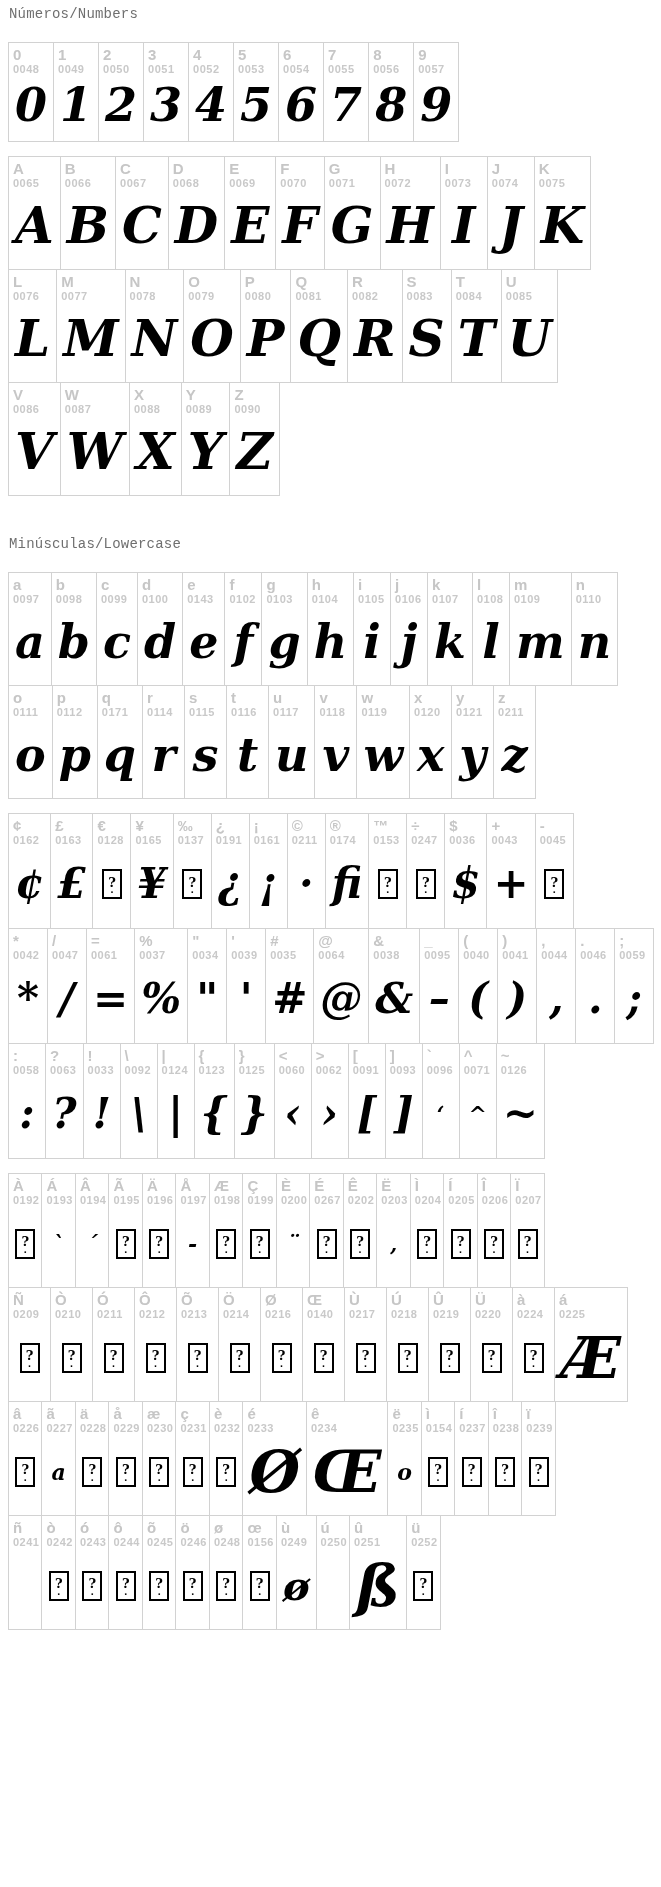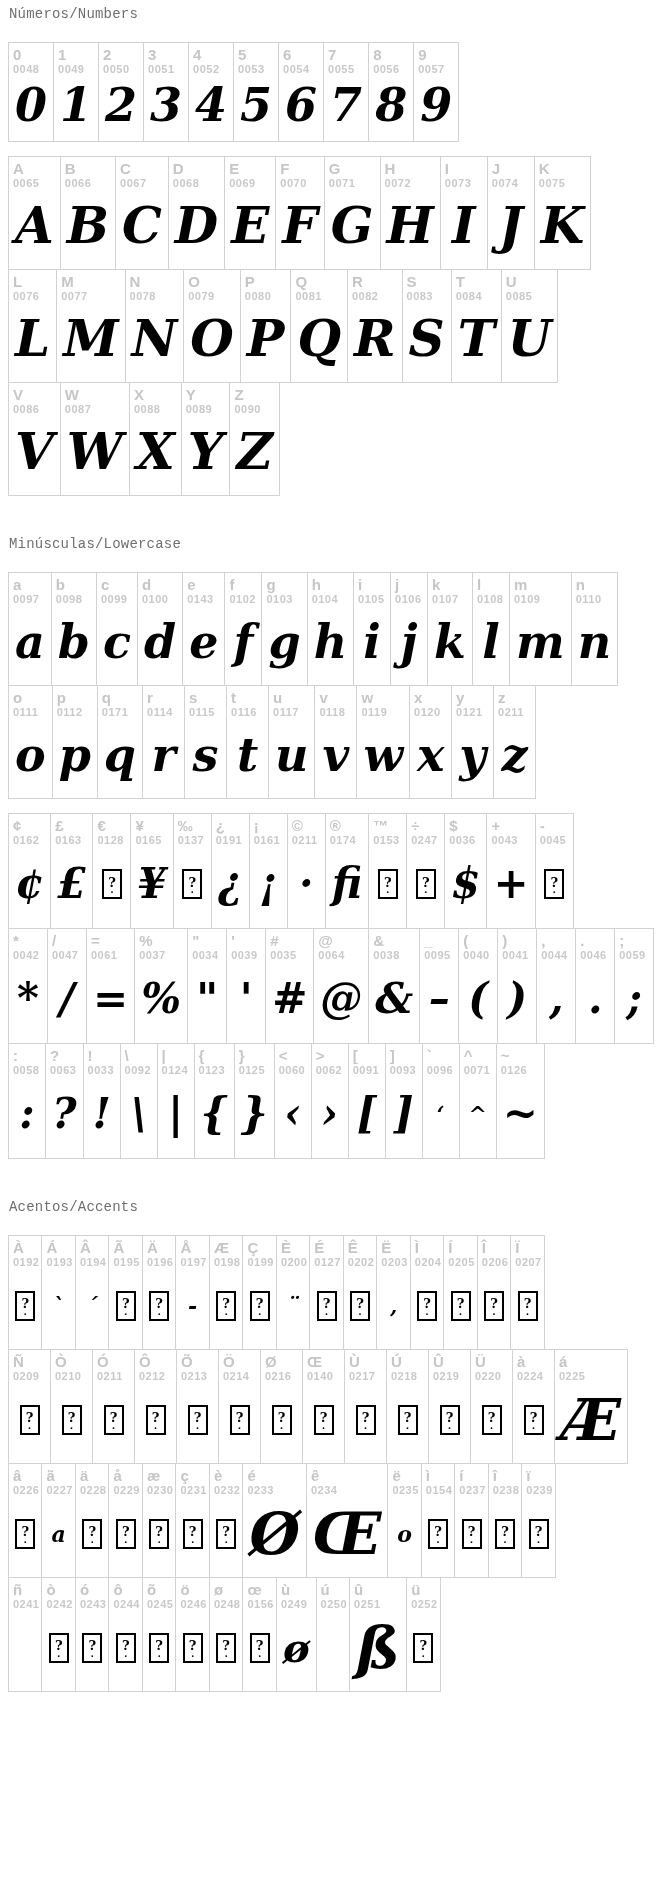--- a/index.html
+++ b/index.html
@@ -1158,21 +1158,20 @@
       <span class="unicode-label">0126</span>
     </div>
     <div class="glyphwrap">
       <span class="glyph">~</span>
     </div>
   </div>
 </div>
       </div>
   </div>
   <div class="section">
-    <h2 class="section-title">Acentos/Accents</h2>
     <div class="rows" style="--cellh: 115px; --gsize: 40px;">
         <div class="cmap-row" style="--minw: 30px;">
   <div class="cell">
     <div class="labels">
       <span class="char-label">À</span>
       <span class="unicode-label">0192</span>
     </div>
     <div class="glyphwrap">
       <span class="tofu">?</span>
     </div>
@@ -1254,21 +1253,21 @@
       <span class="unicode-label">0200</span>
     </div>
     <div class="glyphwrap">
       <span class="glyph sm">¨</span>
     </div>
   </div>
 
   <div class="cell">
     <div class="labels">
       <span class="char-label">É</span>
-      <span class="unicode-label">0127</span>
+      <span class="unicode-label">0267</span>
     </div>
     <div class="glyphwrap">
       <span class="tofu">?</span>
     </div>
   </div>
 
   <div class="cell">
     <div class="labels">
       <span class="char-label">Ê</span>
       <span class="unicode-label">0202</span>

